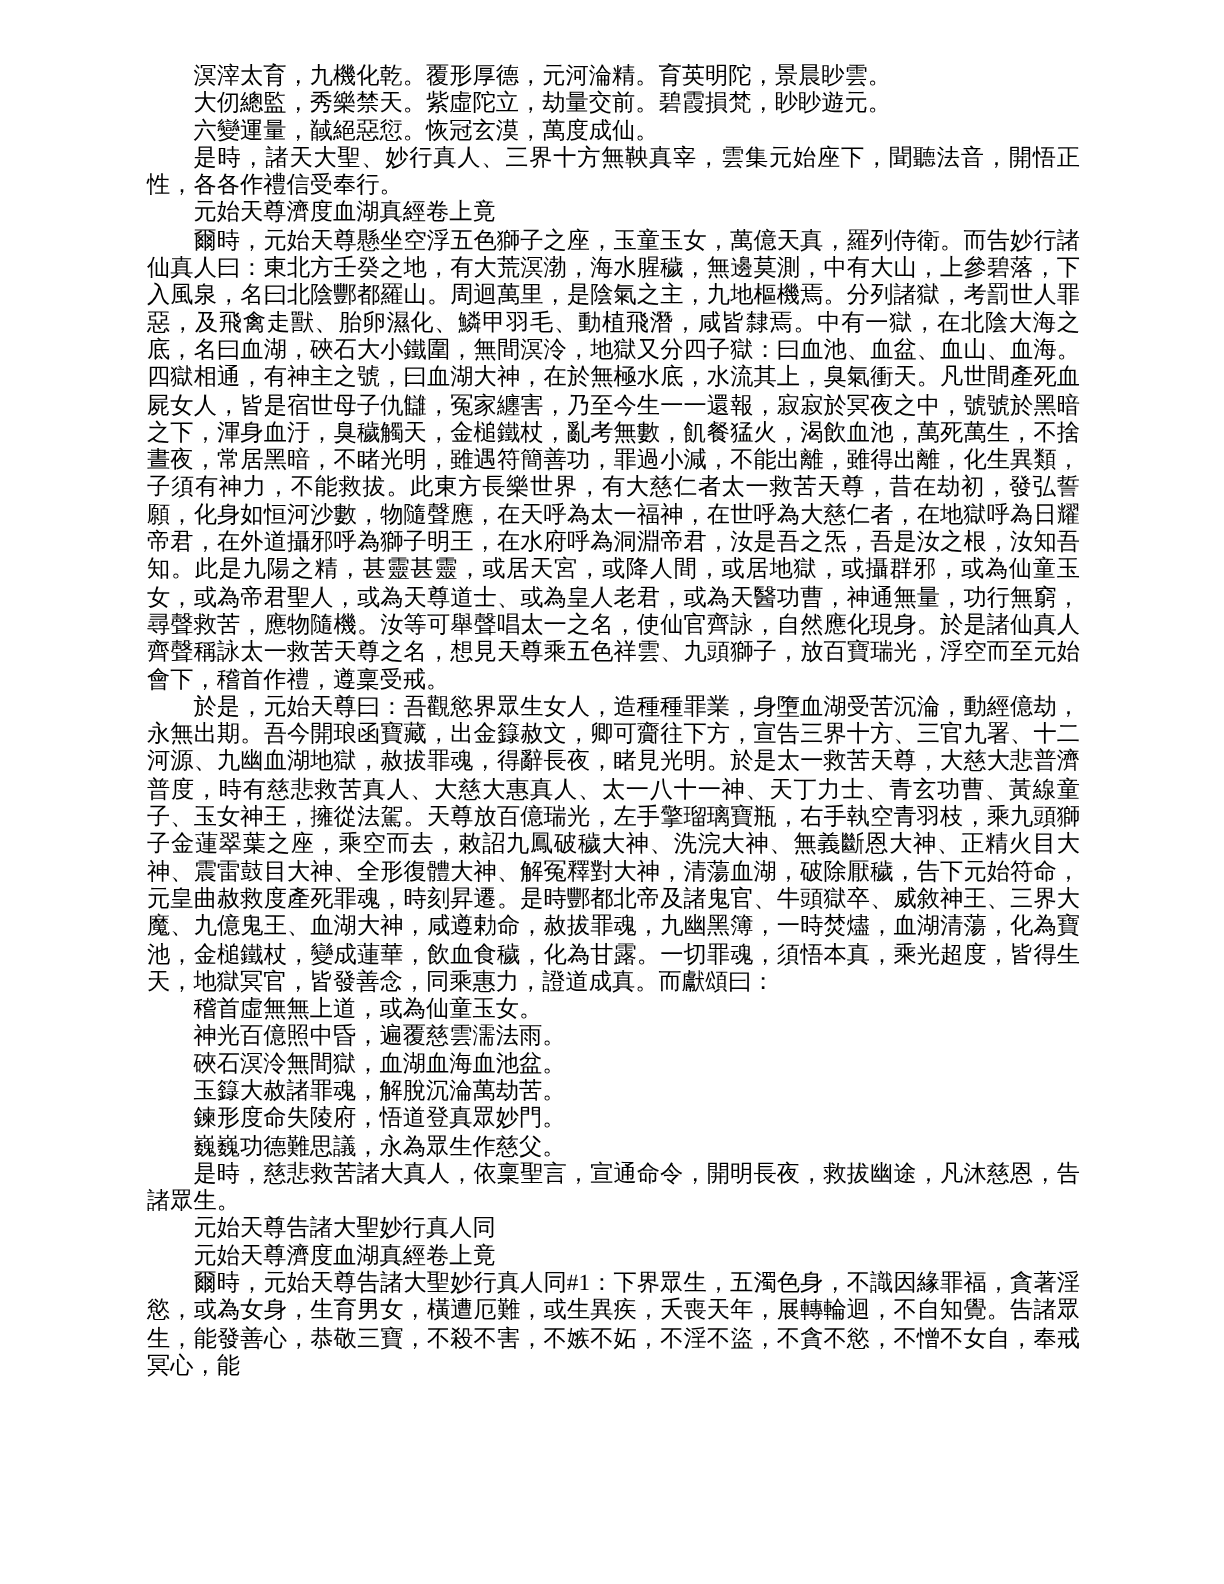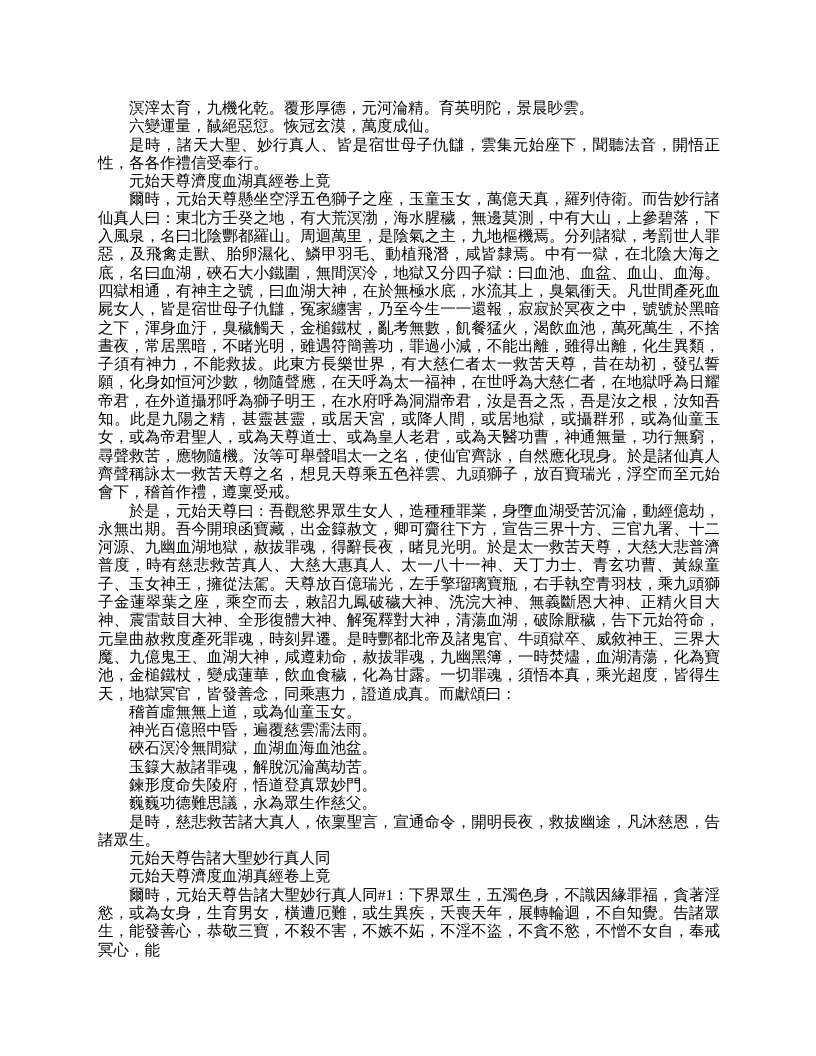--- a/index.html
+++ b/index.html
@@ -11,41 +11,42 @@
     width: 816px;
     height: 1056px;
     overflow: hidden;
     font-family: "Liberation Serif", "DejaVu Serif", serif;
     color: #000000;
   }
   .page {
     box-sizing: border-box;
     width: 816px;
     height: 1056px;
-    padding: 99px 96px 0 98px;
+    padding: 42px 96px 0 98px;
     background: #ffffff;
   }
   .page p {
     margin: 0;
     padding: 0;
     font-size: 15.5px;
     line-height: 18.3px;
     text-indent: 2em;
     text-align: justify;
     letter-spacing: 0;
     word-break: break-all;
   }
 </style>
 </head>
 <body>
 
 <div class="page">
   <p>溟滓太育，九機化乾。覆形厚德，元河淪精。育英明陀，景晨眇雲。</p>
+  <p>大仞總監，秀樂禁天。紫虛陀立，劫量交前。碧霞損梵，眇眇遊元。</p>
   <p>六變運量，馘絕惡愆。恢冠玄漠，萬度成仙。</p>
-  <p>是時，諸天大聖、妙行真人、皆是宿世母子仇讎，雲集元始座下，聞聽法音，開悟正性，各各作禮信受奉行。</p>
+  <p>是時，諸天大聖、妙行真人、三界十方無鞅真宰，雲集元始座下，聞聽法音，開悟正性，各各作禮信受奉行。</p>
   <p>元始天尊濟度血湖真經卷上竟</p>
   <p>爾時，元始天尊懸坐空浮五色獅子之座，玉童玉女，萬億天真，羅列侍衛。而告妙行諸仙真人曰：東北方壬癸之地，有大荒溟渤，海水腥穢，無邊莫測，中有大山，上參碧落，下入風泉，名曰北陰酆都羅山。周迴萬里，是陰氣之主，九地樞機焉。分列諸獄，考罰世人罪惡，及飛禽走獸、胎卵濕化、鱗甲羽毛、動植飛潛，咸皆隸焉。中有一獄，在北陰大海之底，名曰血湖，硤石大小鐵圍，無間溟泠，地獄又分四子獄：曰血池、血盆、血山、血海。四獄相通，有神主之號，曰血湖大神，在於無極水底，水流其上，臭氣衝天。凡世間產死血屍女人，皆是宿世母子仇讎，冤家纏害，乃至今生一一還報，寂寂於冥夜之中，號號於黑暗之下，渾身血汙，臭穢觸天，金槌鐵杖，亂考無數，飢餐猛火，渴飲血池，萬死萬生，不捨晝夜，常居黑暗，不睹光明，雖遇符簡善功，罪過小減，不能出離，雖得出離，化生異類，子須有神力，不能救拔。此東方長樂世界，有大慈仁者太一救苦天尊，昔在劫初，發弘誓願，化身如恒河沙數，物隨聲應，在天呼為太一福神，在世呼為大慈仁者，在地獄呼為日耀帝君，在外道攝邪呼為獅子明王，在水府呼為洞淵帝君，汝是吾之炁，吾是汝之根，汝知吾知。此是九陽之精，甚靈甚靈，或居天宮，或降人間，或居地獄，或攝群邪，或為仙童玉女，或為帝君聖人，或為天尊道士、或為皇人老君，或為天醫功曹，神通無量，功行無窮，尋聲救苦，應物隨機。汝等可舉聲唱太一之名，使仙官齊詠，自然應化現身。於是諸仙真人齊聲稱詠太一救苦天尊之名，想見天尊乘五色祥雲、九頭獅子，放百寶瑞光，浮空而至元始會下，稽首作禮，遵稟受戒。</p>
   <p>於是，元始天尊曰：吾觀慾界眾生女人，造種種罪業，身墮血湖受苦沉淪，動經億劫，永無出期。吾今開琅函寶藏，出金籙赦文，卿可齎往下方，宣告三界十方、三官九署、十二河源、九幽血湖地獄，赦拔罪魂，得辭長夜，睹見光明。於是太一救苦天尊，大慈大悲普濟普度，時有慈悲救苦真人、大慈大惠真人、太一八十一神、天丁力士、青玄功曹、黃線童子、玉女神王，擁從法駕。天尊放百億瑞光，左手擎瑠璃寶瓶，右手執空青羽枝，乘九頭獅子金蓮翠葉之座，乘空而去，敕詔九鳳破穢大神、洗浣大神、無義斷恩大神、正精火目大神、震雷鼓目大神、全形復體大神、解冤釋對大神，清蕩血湖，破除厭穢，告下元始符命，元皇曲赦救度產死罪魂，時刻昇遷。是時酆都北帝及諸鬼官、牛頭獄卒、威敘神王、三界大魔、九億鬼王、血湖大神，咸遵勅命，赦拔罪魂，九幽黑簿，一時焚燼，血湖清蕩，化為寶池，金槌鐵杖，變成蓮華，飲血食穢，化為甘露。一切罪魂，須悟本真，乘光超度，皆得生天，地獄冥官，皆發善念，同乘惠力，證道成真。而獻頌曰：</p>
   <p>稽首虛無無上道，或為仙童玉女。</p>
   <p>神光百億照中昏，遍覆慈雲濡法雨。</p>
   <p>硤石溟泠無間獄，血湖血海血池盆。</p>
   <p>玉籙大赦諸罪魂，解脫沉淪萬劫苦。</p>
   <p>鍊形度命失陵府，悟道登真眾妙門。</p>
   <p>巍巍功德難思議，永為眾生作慈父。</p>
   <p>是時，慈悲救苦諸大真人，依稟聖言，宣通命令，開明長夜，救拔幽途，凡沐慈恩，告諸眾生。</p>

